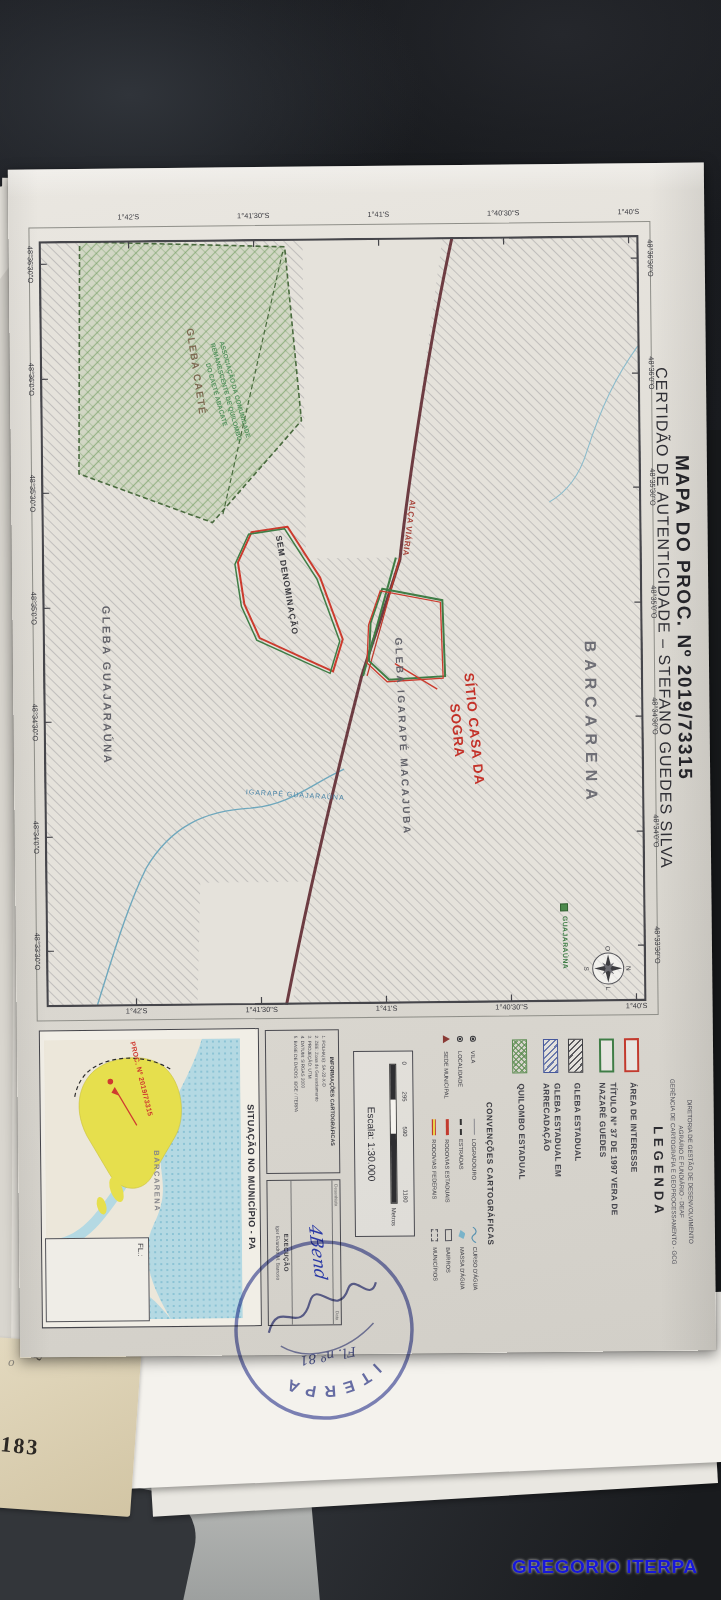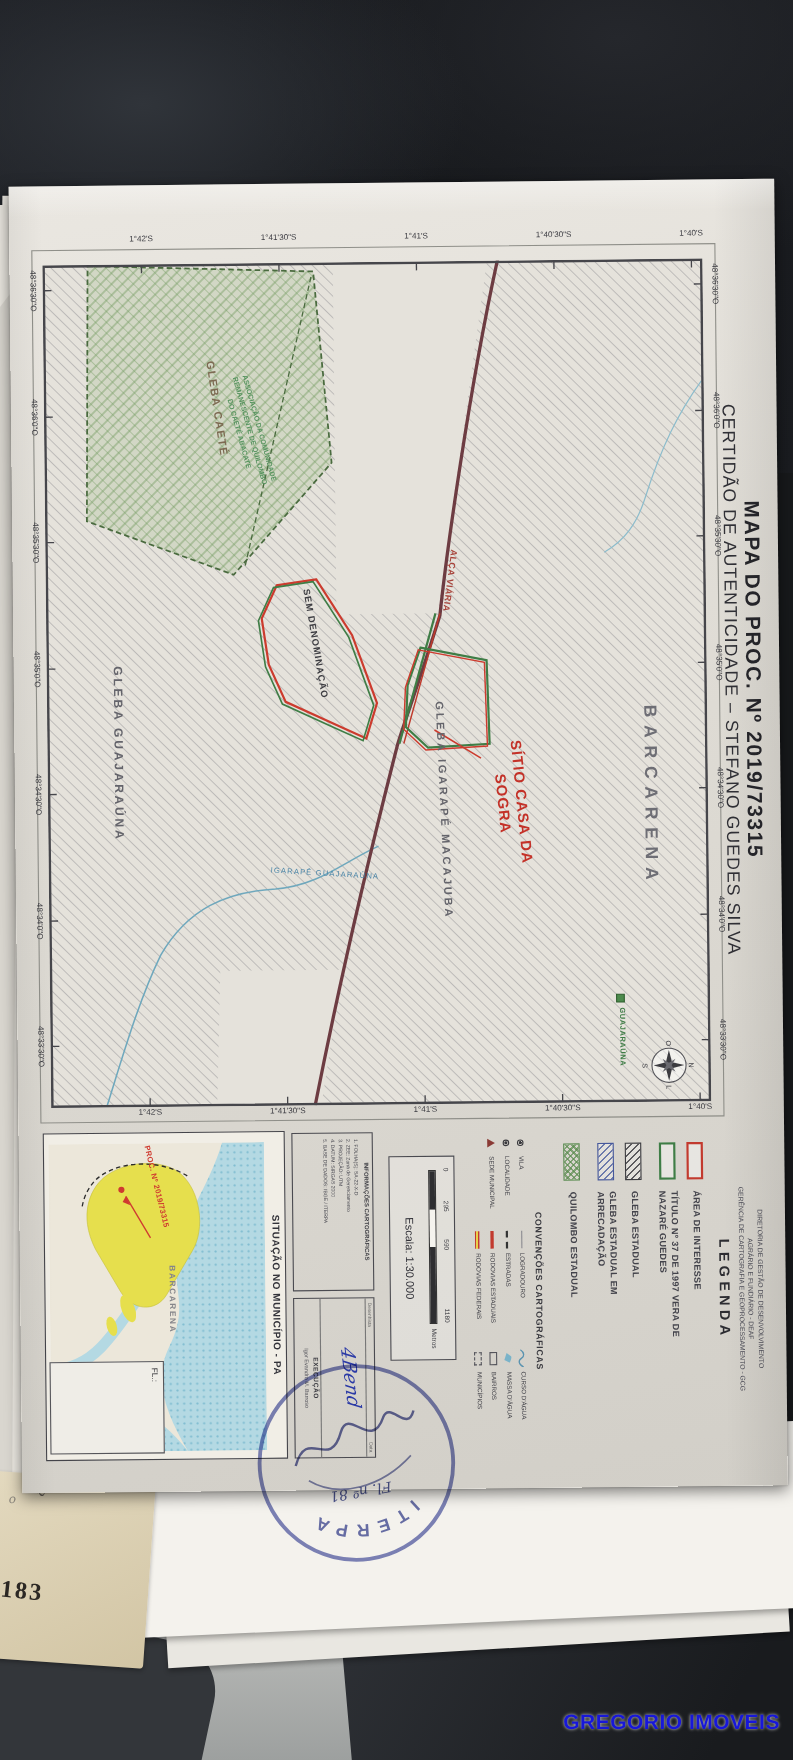--- a/index.html
+++ b/index.html
@@ -468,14 +468,14 @@
       <path id="stampArc" d="M 165,115 A 72,72 0 0 1 35,115" fill="none"></path>
       <text font-size="16" font-weight="700" letter-spacing="7" fill="#3c4796" opacity=".85">
         <textPath href="#stampArc" startOffset="50%" text-anchor="middle">ITERPA</textPath>
       </text>
       <path d="M 45,95 C 60,60 75,105 90,70 C 100,48 115,92 130,62 C 138,48 150,80 158,60" stroke="#39418c" stroke-width="2.2" fill="none" opacity=".85"></path>
       <path d="M 55,110 C 80,130 120,125 150,100" stroke="#39418c" stroke-width="1.5" fill="none" opacity=".7"></path>
       <text x="100" y="122" transform="rotate(178 100 122)" text-anchor="middle" font-family="DejaVu Serif" font-style="italic" font-size="13" fill="#3d478f">Fl. nº 81</text>
     </svg>
   </div>
 
-  <div class="watermark">GREGORIO IMOVEIS</div>
+  <div class="watermark">GREGORIO ITERPA</div>
 </div>
 
 </body></html>

